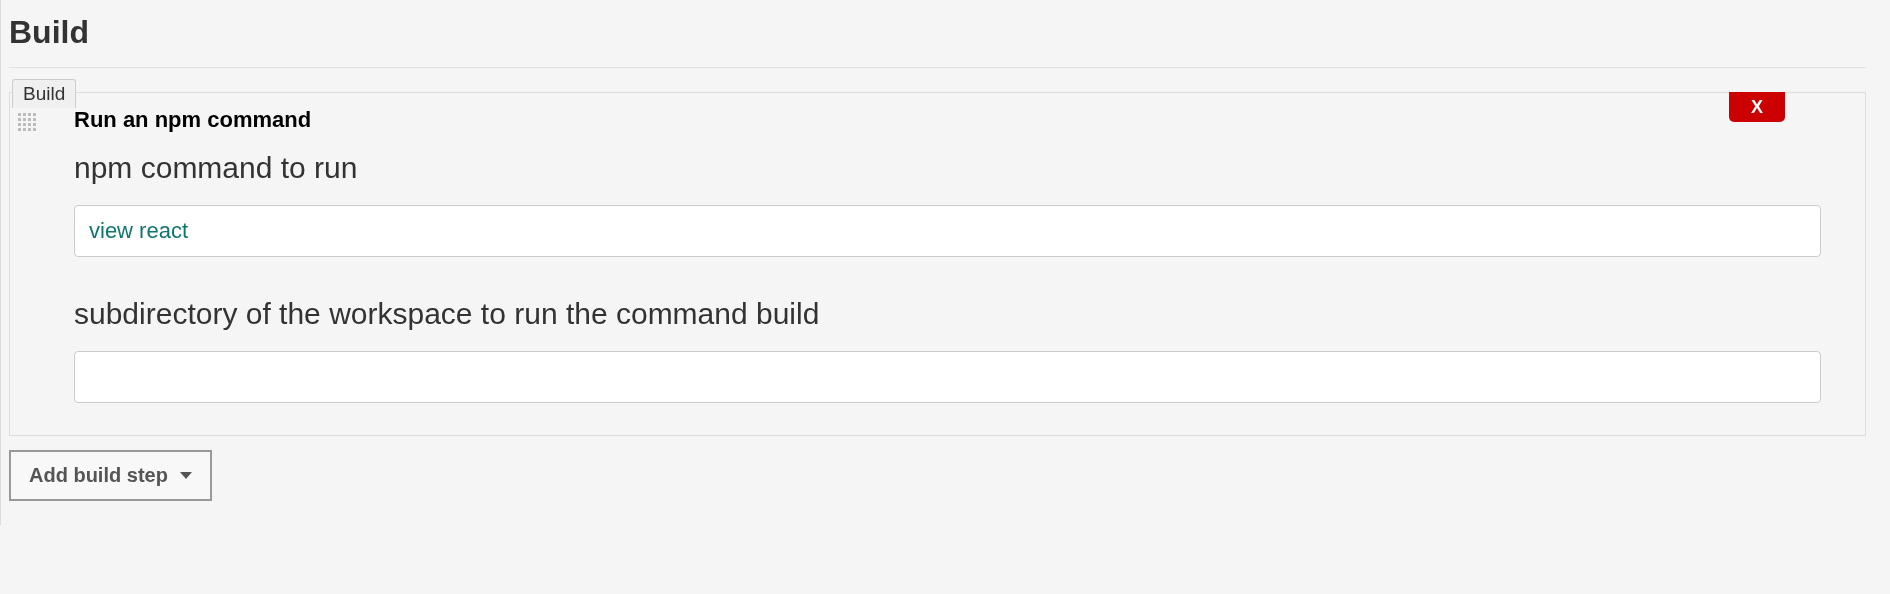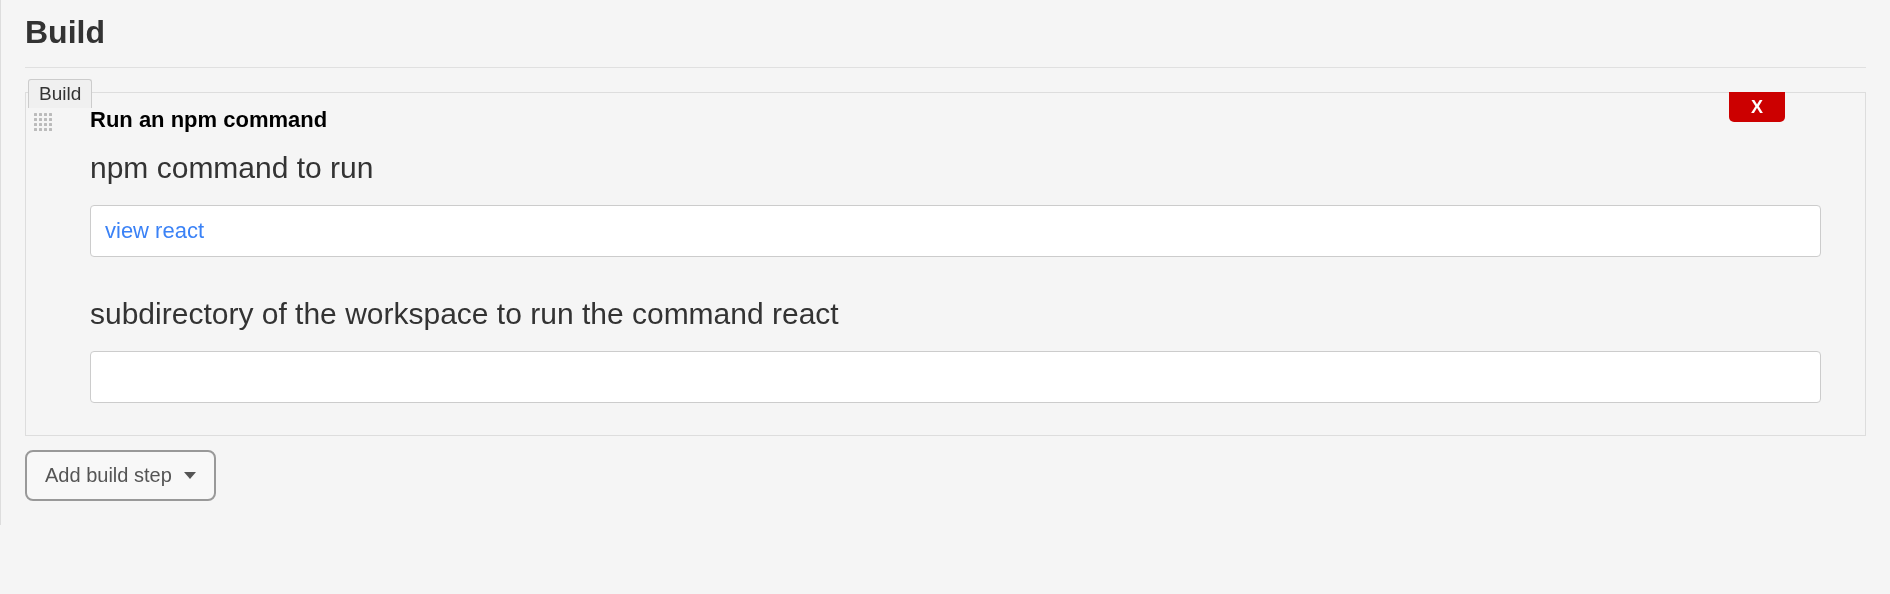--- a/index.html
+++ b/index.html
@@ -9,21 +9,21 @@
     }
     body {
       font-family: -apple-system, BlinkMacSystemFont, "Segoe UI", Helvetica, Arial, sans-serif;
       background: #f5f5f5;
       color: #333;
       padding: 0;
       width: 1890px;
       border-left: 1px solid #ddd;
     }
     .section {
-      padding: 14px 24px 24px 24px;
+      padding: 14px 24px 24px 8px;
     }
     .section-title {
       font-size: 32px;
       font-weight: 700;
       color: #333;
       padding-bottom: 16px;
       border-bottom: 1px solid #e0e0e0;
       margin-bottom: 0;
     }
     .build-step {
@@ -103,40 +103,40 @@
       margin-left: 20px;
     }
     .text-input {
       width: calc(100% - 20px);
       margin-left: 20px;
       padding: 12px 14px;
       font-size: 22px;
       border: 1px solid #ccc;
       border-radius: 4px;
       background: #fff;
-      color: #3b82f6;
+      color: #0f766e;
       margin-bottom: 40px;
     }
     .text-input:last-of-type {
       margin-bottom: 0;
     }
     .add-step-wrap {
       margin-top: 14px;
     }
     .add-step-btn {
       display: inline-flex;
       align-items: center;
       gap: 8px;
       padding: 12px 18px;
       font-size: 20px;
-      font-weight: 400;
+      font-weight: 700;
       color: #555;
       background: #f8f8f8;
       border: 2px solid #999;
-      border-radius: 8px;
+      border-radius: 0;
       cursor: pointer;
     }
     .caret {
       display: inline-block;
       width: 0;
       height: 0;
       border-left: 6px solid transparent;
       border-right: 6px solid transparent;
       border-top: 7px solid #555;
       margin-left: 4px;
@@ -170,21 +170,21 @@
           <span></span>
           <span></span>
           <span></span>
       </div>
 
       <div class="step-title">Run an npm command</div>
 
       <div class="field-label">npm command to run</div>
       <input type="text" class="text-input" value="view react" style="">
 
-      <div class="field-label">subdirectory of the workspace to run the command react</div>
+      <div class="field-label">subdirectory of the workspace to run the command build</div>
       <input type="text" class="text-input" value="" style="">
     </div>
   </div>
 
   <div class="add-step-wrap">
     <button class="add-step-btn">
       <span>Add build step</span>
       <span class="caret"></span>
     </button>
   </div>

